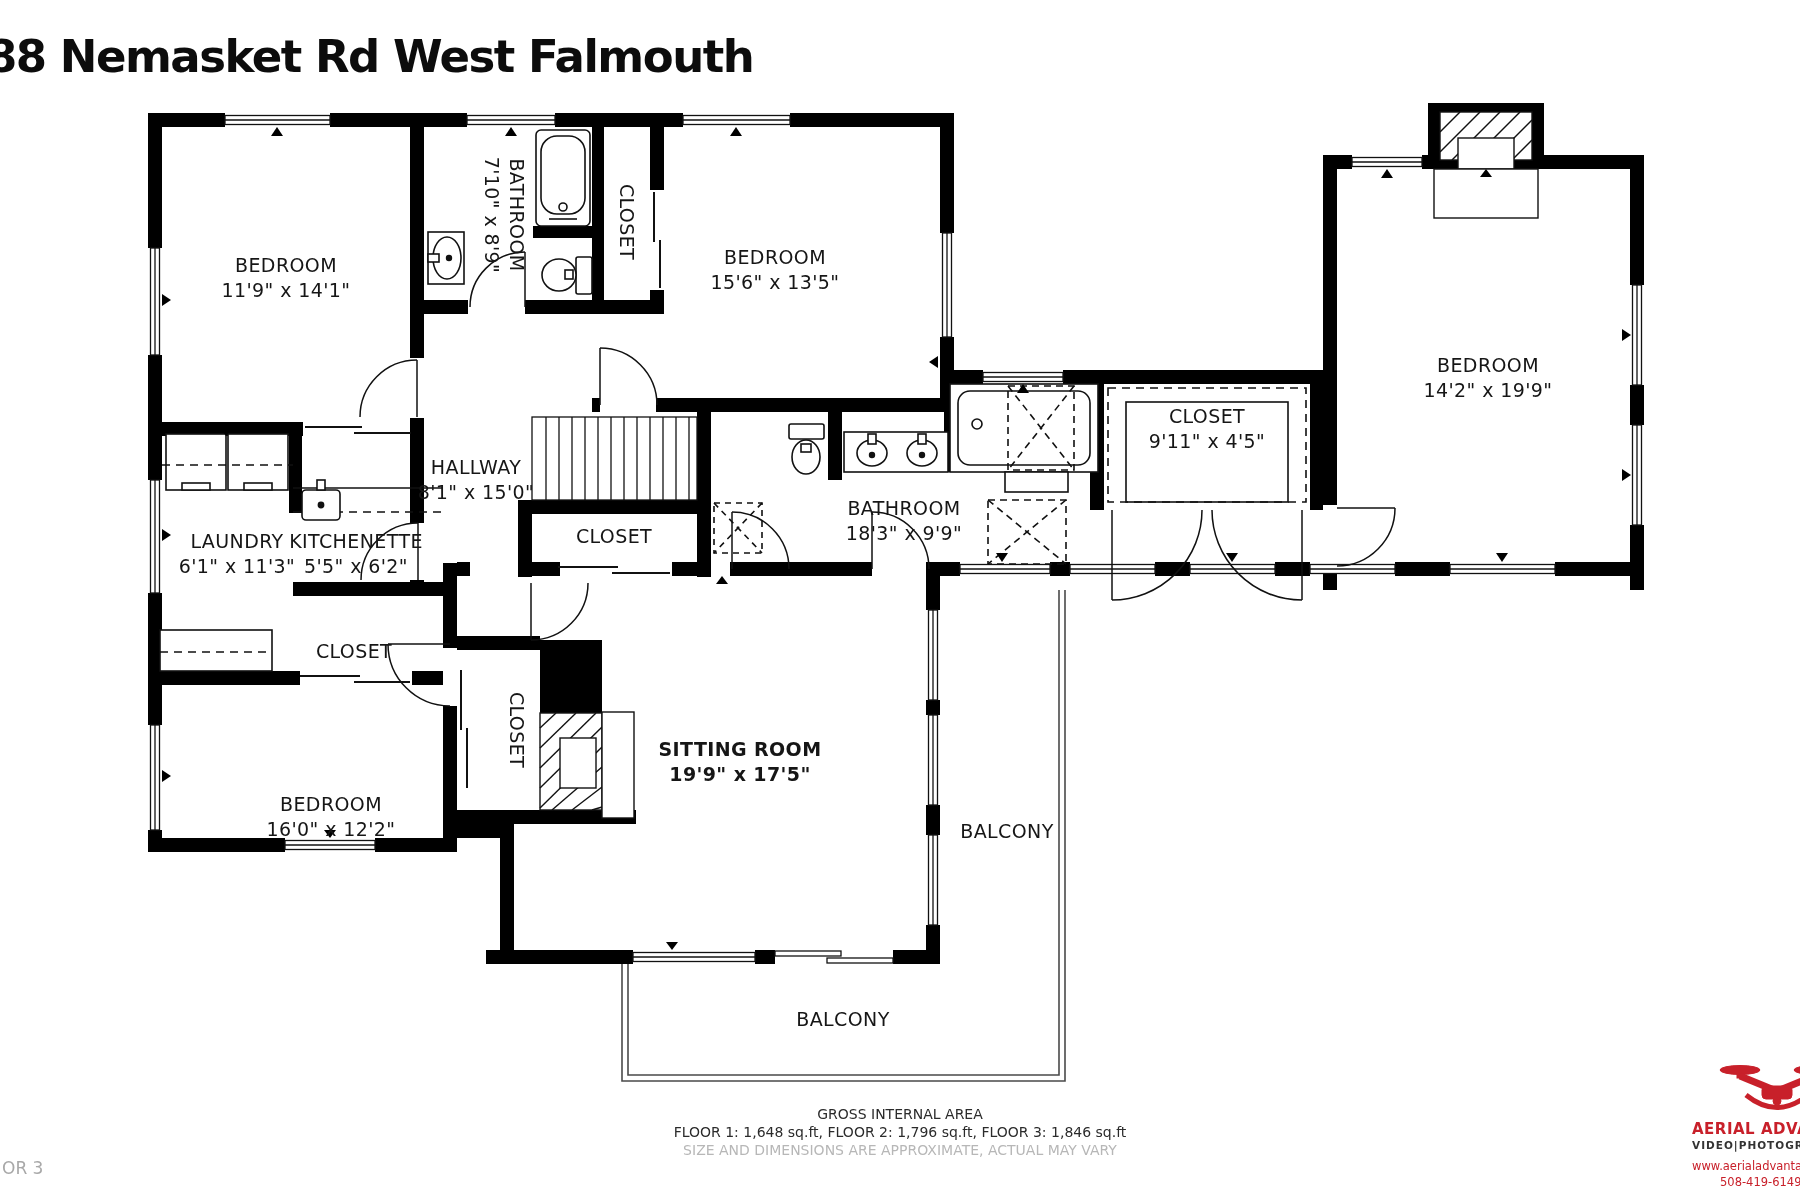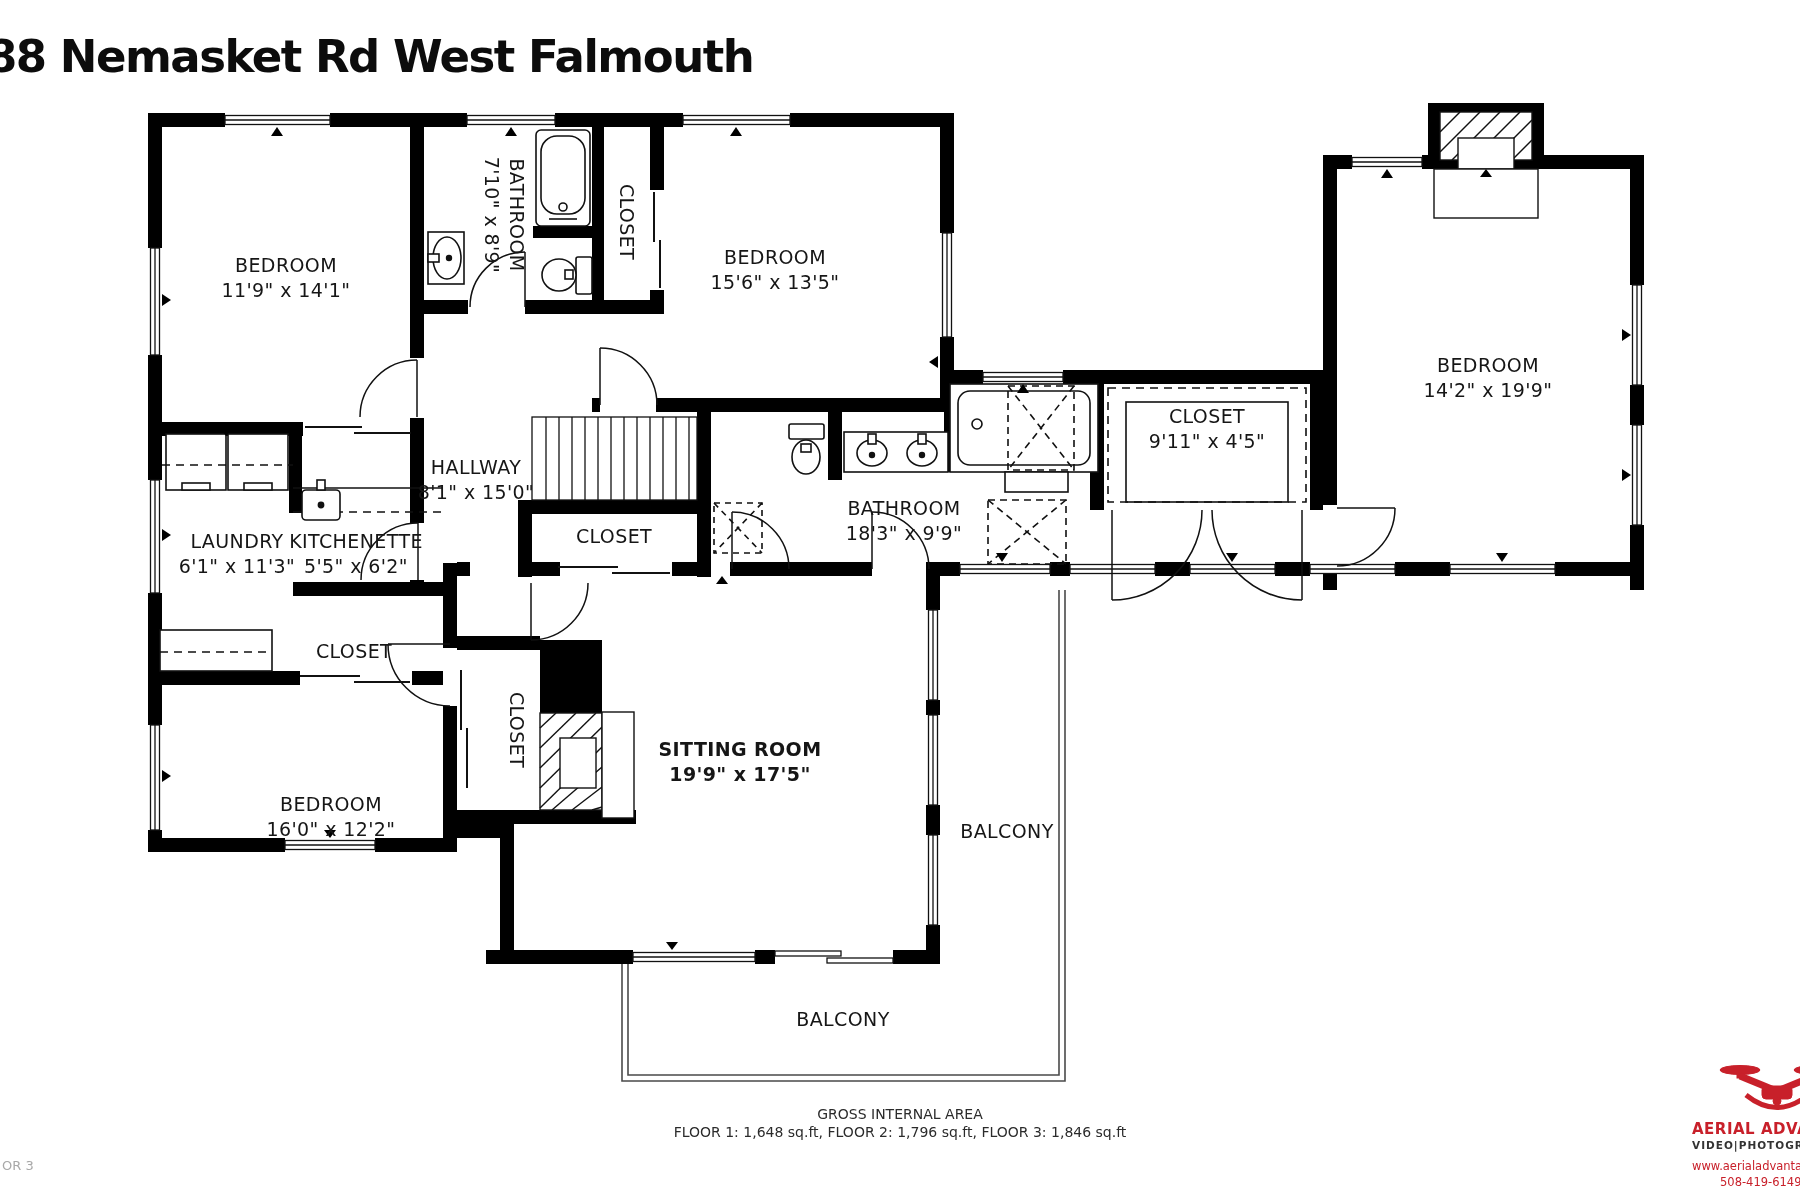--- a/index.html
+++ b/index.html
@@ -17,21 +17,21 @@
     text-align:center;color:#161616;white-space:nowrap;z-index:5;
   }
   .rlabel.rot{transform:translate(-50%,-50%) rotate(90deg);}
   .rname,.rdims{font-size:19px;line-height:25px;letter-spacing:.4px;}
   #footer{
     position:absolute;left:450px;top:1106px;width:900px;text-align:center;z-index:6;
   }
   #footer div{font-size:14px;line-height:17px;margin:0 0 1px 0;color:#2b2b2b;font-weight:500;}
   #footer .muted{color:#b7b7b7;font-weight:400;}
   #page-label{
-    position:absolute;left:2px;top:1158px;font-size:13px;color:#a8a8a8;z-index:6;
+    position:absolute;left:2px;top:1158px;font-size:17px;color:#a8a8a8;z-index:6;
   }
   #branding{
     position:absolute;left:1692px;top:1062px;width:220px;z-index:6;
   }
   #branding .co{font-size:15px;font-weight:800;color:#c8202a;white-space:nowrap;letter-spacing:.5px;margin-top:2px;}
   #branding .tag{font-size:10.5px;font-weight:700;color:#333;white-space:nowrap;letter-spacing:1px;margin-top:1px;}
   #branding .web{font-size:11.5px;color:#c8202a;white-space:nowrap;margin-top:8px;}
   #branding .tel{font-size:11.5px;color:#c8202a;white-space:nowrap;margin-top:2px;margin-left:28px;}
 </style>
 </head>
@@ -507,20 +507,21 @@
 <div class="rlabel" style="left:1007px;top:831px;">
   <div class="rname">BALCONY</div>
 </div>
 <div class="rlabel" style="left:843px;top:1019px;">
   <div class="rname">BALCONY</div>
 </div>
 
 <div id="footer">
   <div>GROSS INTERNAL AREA</div>
   <div>FLOOR 1: 1,648 sq.ft, FLOOR 2: 1,796 sq.ft, FLOOR 3: 1,846 sq.ft</div>
+  <div class="muted">SIZE AND DIMENSIONS ARE APPROXIMATE, ACTUAL MAY VARY</div>
 </div>
 
 <div id="page-label">OR 3</div>
 
 <div id="branding">
   <svg width="140" height="52" viewBox="0 0 140 52" style="position:static;margin-left:26px;">
     <g fill="#c8202a" stroke="#c8202a">
       <ellipse cx="22" cy="8" rx="20" ry="4.5"></ellipse>
       <ellipse cx="96" cy="8" rx="20" ry="4.5"></ellipse>
       <rect x="19" y="8" width="6" height="8"></rect>

